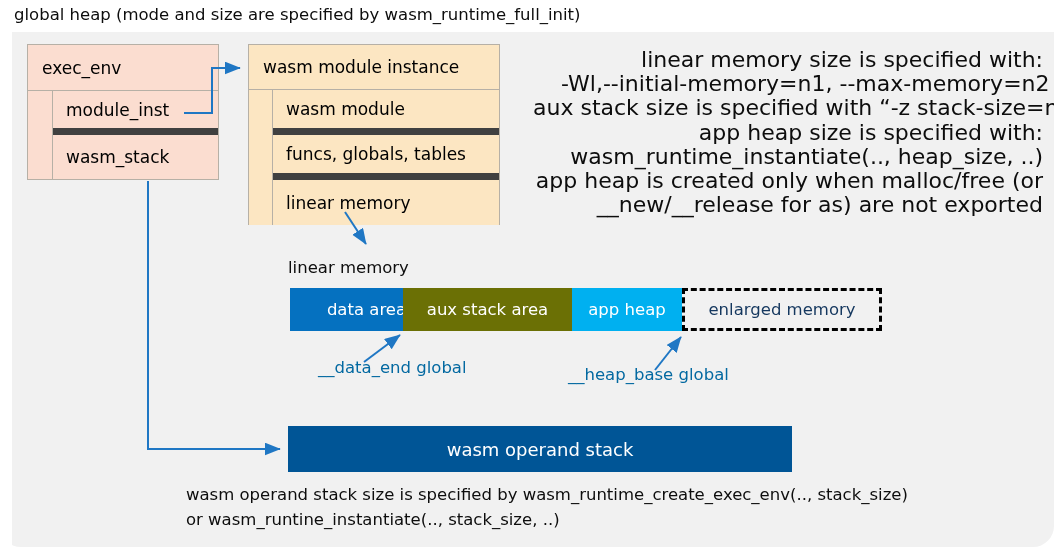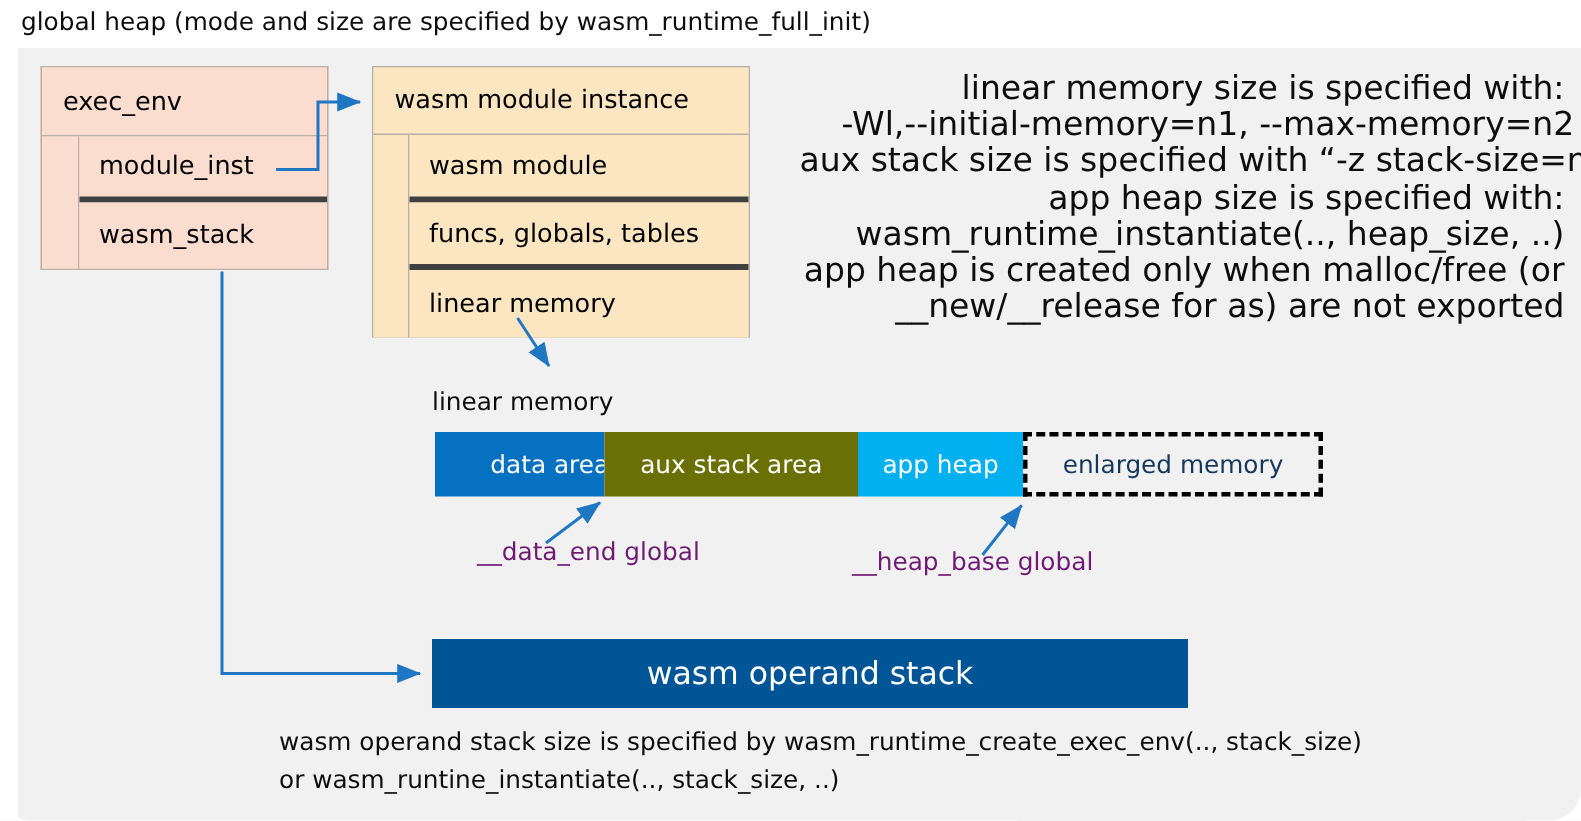--- a/index.html
+++ b/index.html
@@ -71,21 +71,21 @@
     flex: 1 1 auto;
     display: flex;
     flex-direction: column;
   }
   .struct-row {
     box-sizing: border-box;
     display: flex;
     align-items: center;
     font-size: 17px;
     padding-left: 13px;
-    border-bottom: 4px solid #404040;
+    border-bottom: 7px solid #404040;
   }
   .struct-row.last { border-bottom: none; }
 
   
   .exec-env { left: 27px; top: 44px; width: 192px; height: 136px; background: #fbddd0; }
   .exec-env .struct-header { height: 46px; background: #fbddd0; }
   .exec-env .struct-gutter { width: 25px; background: #fbddd0; }
   .exec-env .struct-row { height: 44px; background: #fbddd0; }
 
   
@@ -134,40 +134,40 @@
   .mem-seg.enlarged {
     background: #f1f1f1;
     color: #14375e;
     border: 3px dashed #000000;
   }
 
   
   .ann {
     position: absolute;
     font-size: 16.5px;
-    color: #701a75;
+    color: #0369a1;
     white-space: nowrap;
   }
   .ann-data-end { left: 318px; top: 358px; }
   .ann-heap-base { left: 568px; top: 365px; }
   .ann-exported { left: 303px; top: 388px; }
 
   
   .op-stack {
     position: absolute;
     left: 288px;
     top: 426px;
     width: 504px;
     height: 46px;
     background: #005596;
     display: flex;
     align-items: center;
     justify-content: center;
     color: #ffffff;
-    font-size: 21px;
+    font-size: 18px;
   }
   .bottom-note {
     position: absolute;
     left: 186px;
     top: 482px;
     font-size: 16.5px;
     line-height: 25px;
     color: #0d0d0d;
     white-space: pre;
   }

